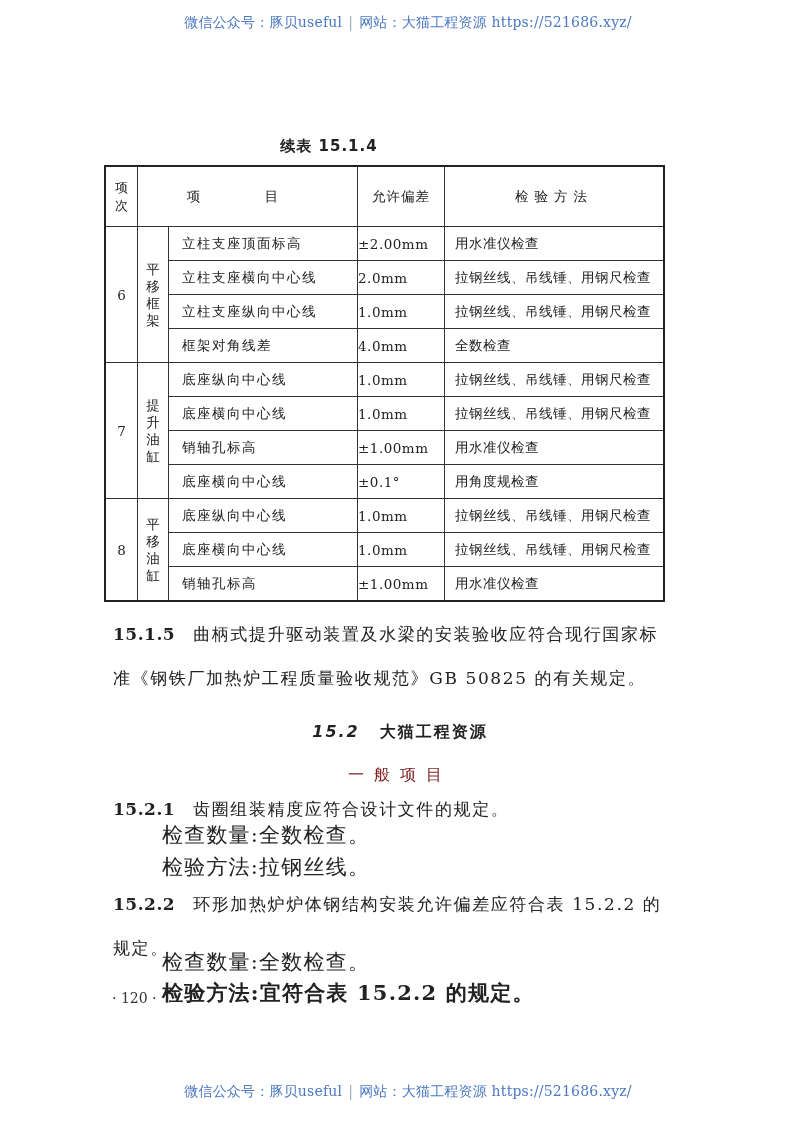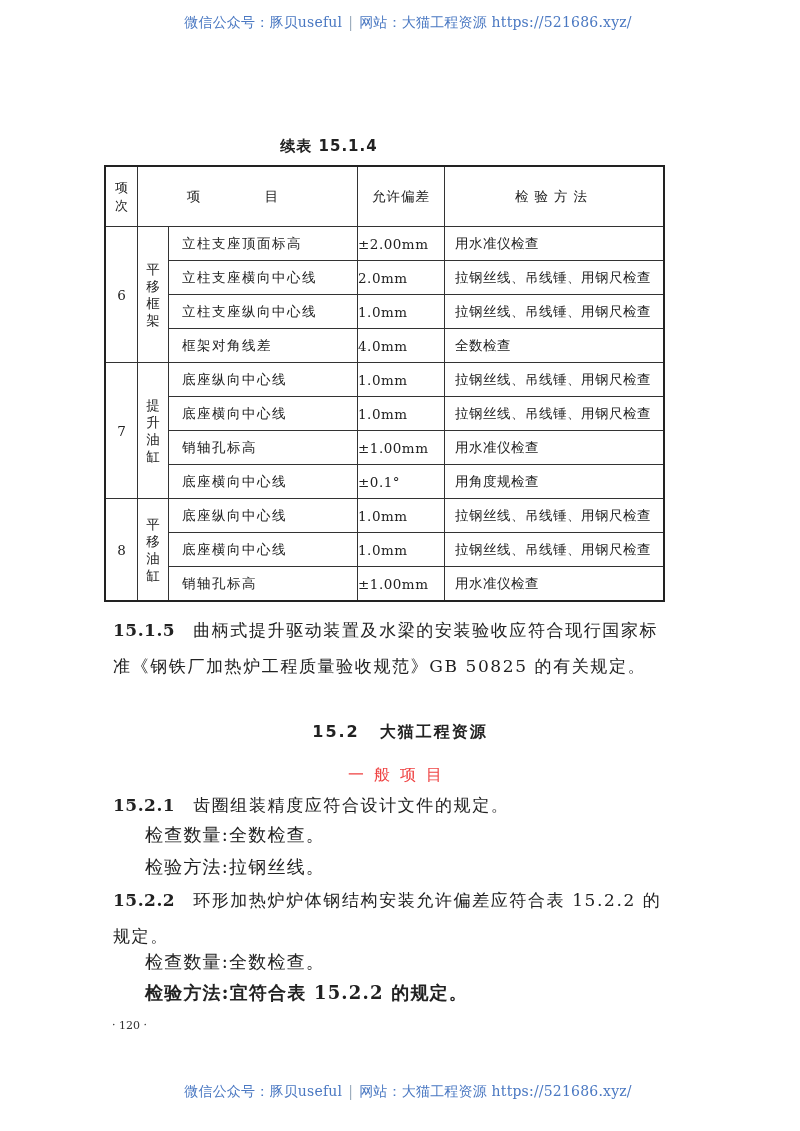--- a/index.html
+++ b/index.html
@@ -14,27 +14,27 @@
   table.spec th { height:59px; text-align:center; letter-spacing:6px; }
   table.spec th.c-no { width:31px; letter-spacing:0; line-height:18px; font-size:13px; }
   table.spec th.c-item { letter-spacing:30px; }
   table.spec th.c-tol { width:86px; letter-spacing:1px; }
   table.spec td { height:33px; }
   td.no { text-align:center; width:31px; }
   td.grp { width:30px; text-align:center; line-height:17px; font-size:13.5px; }
   td.item { padding-left:13px !important; letter-spacing:1.5px; width:175px; }
   td.tol { text-align:left; letter-spacing:0.5px; }
   td.method { padding-left:10px !important; letter-spacing:0.5px; }
-  .para { position:absolute; left:113px; width:552px; font-size:17px; line-height:36px; letter-spacing:1.6px; }
+  .para { position:absolute; left:113px; width:552px; font-size:17px; line-height:44px; letter-spacing:1.6px; }
   .para b { font-weight:bold; margin-right:18px; letter-spacing:0.5px; font-family:"DejaVu Serif","Liberation Serif",serif; }
-  .indent { position:absolute; left:145px; font-size:18px; letter-spacing:1.2px; line-height:32px; }
+  .indent { position:absolute; left:162px; font-size:21px; letter-spacing:1.2px; line-height:32px; }
   .section-heading { position:absolute; left:0; width:800px; text-align:center; font-size:16px; font-weight:bold; font-family:"DejaVu Sans","Liberation Sans",sans-serif; letter-spacing:2px; }
-  .section-heading .num { margin-right:20px; }
-  .subheading { position:absolute; left:0; width:800px; text-align:center; font-size:16px; letter-spacing:10px; color:#ef4444; }
-  .pagenum { position:absolute; left:112px; top:1019px; font-size:11px; color:#333; }
+  .section-heading .num { margin-right:20px;font-style:italic; }
+  .subheading { position:absolute; left:0; width:800px; text-align:center; font-size:16px; letter-spacing:10px; color:#7f1d1d; }
+  .pagenum { position:absolute; left:112px; top:990px; font-size:14px; color:#333; }
 </style>
 </head>
 <body>
 
 <div class="watermark wm-top">
   <span>微信公众号：豚贝useful</span><span class="sep">|</span><span>网站：大猫工程资源 https://521686.xyz/</span>
 </div>
 
 <div class="table-title">续表 15.1.4</div>
 

